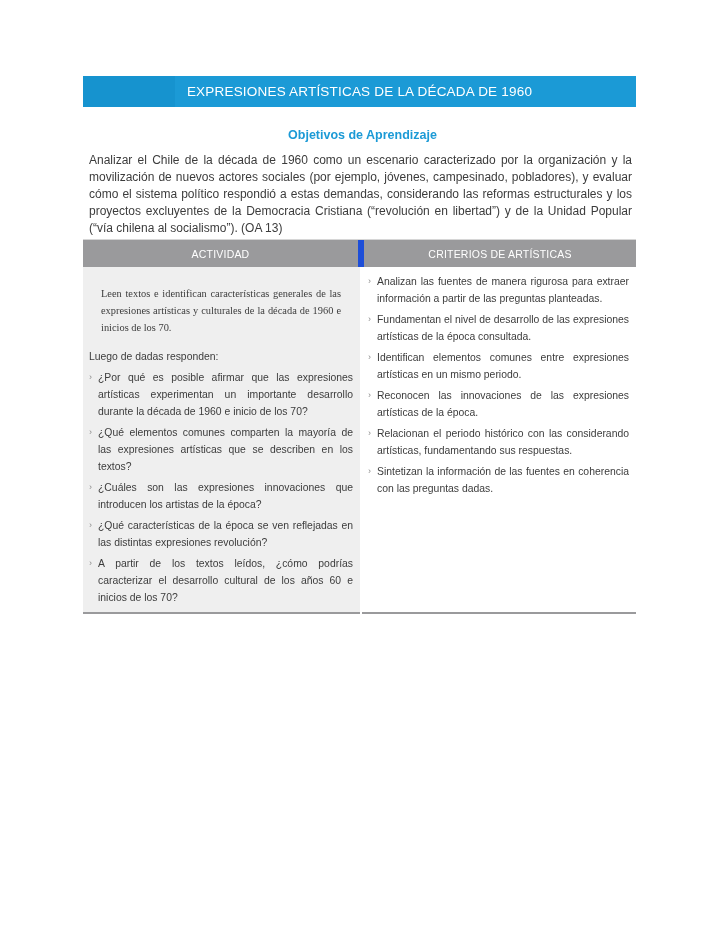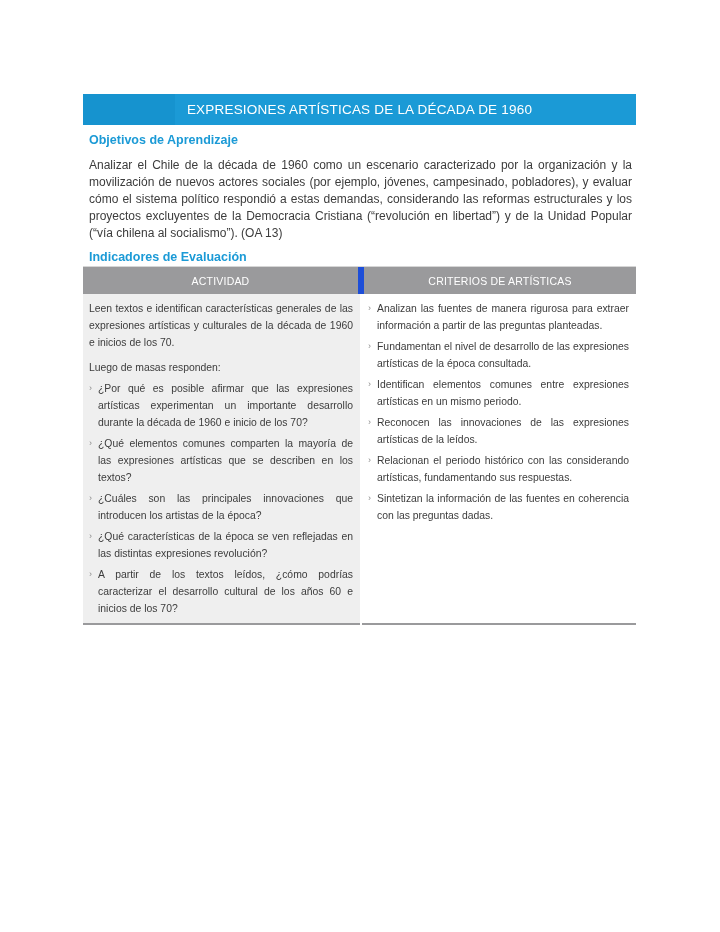--- a/index.html
+++ b/index.html
@@ -1,83 +1,82 @@
 <!DOCTYPE html>
 <html><head>
 <meta charset="utf-8">
 <style>
   html, body { margin: 0; padding: 0; background: #ffffff; }
   body { width: 720px; height: 932px; position: relative; overflow: hidden;
          font-family: "Liberation Sans", "DejaVu Sans", sans-serif; color: #3a3a3a; }
-  .page { position: absolute; left: 83px; top: 94px; width: 553px; }
+  .page { position: absolute; left: 83px; top: 76px; width: 553px; }
   .title-bar { height: 31px; background: #1b9ad6; color: #ffffff; display: flex;
                align-items: center; justify-content: center; font-size: 13.5px;
                letter-spacing: 0.2px; position: relative; }
   .title-bar .shade { position: absolute; left: 0; top: 0; bottom: 0; width: 92px; background: #1693cf; }
   .title-bar span.t { position: relative; z-index: 1; }
-  .section-heading { color: #1b9ad6; font-weight: bold; font-size: 12.5px; margin: 8px 0 0 6px; }
+  .section-heading { color: #1b9ad6; font-weight: bold; font-size: 12.5px; margin: 21px 0 0 6px; text-align: center; }
   .para { font-size: 12px; line-height: 17px; text-align: justify; margin: 10px 0 0 6px; width: 543px; color: #3c3c3c; }
   .para.ind { margin-top: 11px; }
   .sep { height: 1px; background: #d6d6d6; margin-top: 2px; }
   table.grid { border-collapse: collapse; width: 553px; margin-top: 0; }
   table.grid th { background: #9a9a9c; color: #ffffff; font-weight: normal; font-size: 10.5px;
                   height: 27px; letter-spacing: 0.2px; padding: 0; }
   table.grid th.left { width: 275px; border-right: 6px solid #1d4ed8; }
   table.grid td { vertical-align: top; font-size: 10.4px; line-height: 17px; color: #3c3c3c; padding: 6px 7px 6px 6px; }
   table.grid td.left { background: #efefef; border-right: 2px solid #ffffff; }
   table.grid tr.body-row { border-bottom: 2px solid #9a9a9c; }
-  .intro { text-align: justify; margin: 0; }
+  .intro { text-align: justify; margin: 12px; font-family: Liberation Serif, serif; }
   .lead { margin: 8px 0 2px 0; }
   ul.bullets { list-style: none; margin: 0; padding: 0; }
   ul.bullets li { position: relative; padding-left: 9px; margin-top: 4px; text-align: justify; }
   ul.bullets li .chev { position: absolute; left: 0; top: 0; color: #8a8a8a; font-size: 9px; }
   td.right ul.bullets li:first-child { margin-top: 0; }
 </style>
 </head>
 <body>
 
 <div class="page">
 
   <div class="title-bar">
     <div class="shade"></div>
     <span class="t">EXPRESIONES ARTÍSTICAS DE LA DÉCADA DE 1960</span>
   </div>
 
   <div class="section-heading">Objetivos de Aprendizaje</div>
   <p class="para">Analizar el Chile de la década de 1960 como un escenario caracterizado por la organización y la movilización de nuevos actores sociales (por ejemplo, jóvenes, campesinado, pobladores), y evaluar cómo el sistema político respondió a estas demandas, considerando las reformas estructurales y los proyectos excluyentes de la Democracia Cristiana (“revolución en libertad”) y de la Unidad Popular (“vía chilena al socialismo”). (OA 13)</p>
 
-  <div class="section-heading">Indicadores de Evaluación</div>
   <div class="sep"></div>
 
   <table class="grid">
     <thead>
       <tr>
         <th class="left">ACTIVIDAD</th>
         <th>CRITERIOS DE ARTÍSTICAS</th>
       </tr>
     </thead>
     <tbody>
       <tr class="body-row">
         <td class="left">
           <p class="intro">Leen textos e identifican características generales de las expresiones artísticas y culturales de la década de 1960 e inicios de los 70.</p>
-          <p class="lead">Luego de masas responden:</p>
+          <p class="lead">Luego de dadas responden:</p>
           <ul class="bullets">
             <li><span class="chev">›</span><span>¿Por qué es posible afirmar que las expresiones artísticas experimentan un importante desarrollo durante la década de 1960 e inicio de los 70?</span></li>
             <li><span class="chev">›</span><span>¿Qué elementos comunes comparten la mayoría de las expresiones artísticas que se describen en los textos?</span></li>
-            <li><span class="chev">›</span><span>¿Cuáles son las principales innovaciones que introducen los artistas de la época?</span></li>
+            <li><span class="chev">›</span><span>¿Cuáles son las expresiones innovaciones que introducen los artistas de la época?</span></li>
             <li><span class="chev">›</span><span>¿Qué características de la época se ven reflejadas en las distintas expresiones revolución?</span></li>
             <li><span class="chev">›</span><span>A partir de los textos leídos, ¿cómo podrías caracterizar el desarrollo cultural de los años 60 e inicios de los 70?</span></li>
           </ul>
         </td>
         <td class="right">
           <ul class="bullets">
             <li><span class="chev">›</span><span>Analizan las fuentes de manera rigurosa para extraer información a partir de las preguntas planteadas.</span></li>
             <li><span class="chev">›</span><span>Fundamentan el nivel de desarrollo de las expresiones artísticas de la época consultada.</span></li>
             <li><span class="chev">›</span><span>Identifican elementos comunes entre expresiones artísticas en un mismo periodo.</span></li>
-            <li><span class="chev">›</span><span>Reconocen las innovaciones de las expresiones artísticas de la leídos.</span></li>
+            <li><span class="chev">›</span><span>Reconocen las innovaciones de las expresiones artísticas de la época.</span></li>
             <li><span class="chev">›</span><span>Relacionan el periodo histórico con las considerando artísticas, fundamentando sus respuestas.</span></li>
             <li><span class="chev">›</span><span>Sintetizan la información de las fuentes en coherencia con las preguntas dadas.</span></li>
           </ul>
         </td>
       </tr>
     </tbody>
   </table>
 </div>
 
 </body></html>

